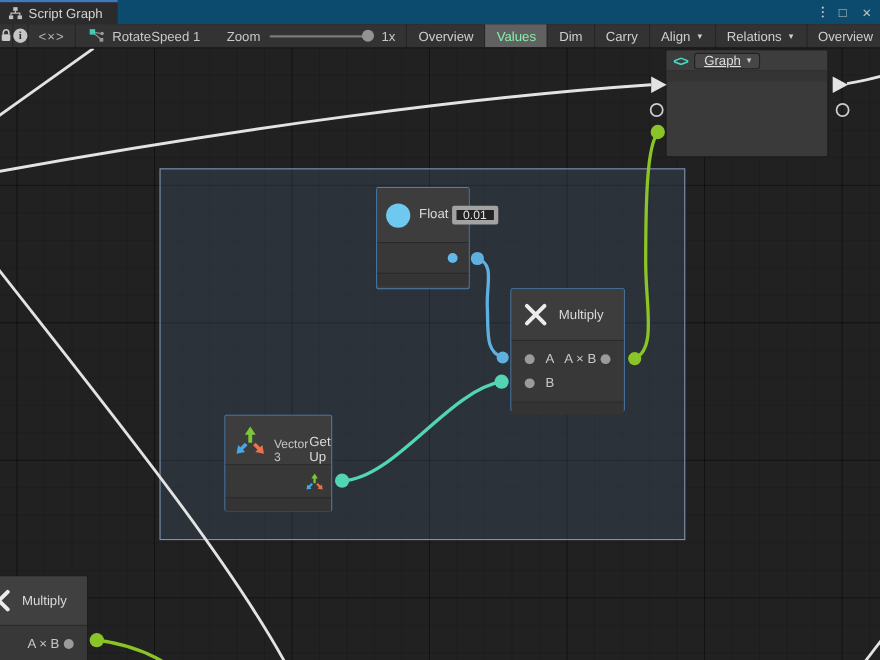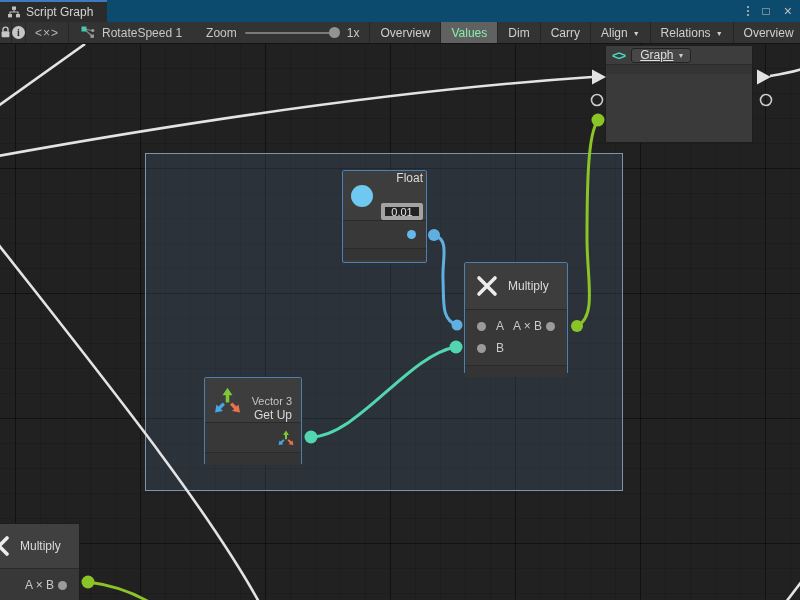--- a/index.html
+++ b/index.html
@@ -185,21 +185,21 @@
           <span class="ptext" style="padding-right:4px;">Graph</span>
           <span class="pcaret" style="padding-right:6px;">▼</span>
         </span>
       </div>
       <div class="nfooter" style="height:9px;"></div>
     </div>
 
     <div class="node selected" style="left:342px; top:126px; width:85px; height:93px;">
       <div class="nheader" style="height:50px; padding:0 8px; gap:8px;">
         <span style="width:22px; height:22px; border-radius:50%; background:#6ec8f0; flex:none;"></span>
-        <span style="display:flex; flex-direction:column; align-items:flex-end; gap:18px; flex:1;">
+        <span style="display:flex; flex-direction:row; gap:3px; flex:1;">
           <span class="nlabel">Float</span>
           <span class="valuebox">0.01</span>
         </span>
       </div>
       <div class="nbody" style="height:28px;">
         <span class="port-dot blue" style="position:absolute; right:10px; top:9px;"></span>
       </div>
       <div class="nfooter" style="height:11px;"></div>
     </div>
 
@@ -236,21 +236,21 @@
               <path d="M-1.7 7 L-1.7 0 L-4.8 0 L0 -7.2 L4.8 0 L1.7 0 L1.7 7 Z"></path>
             </g>
             <g fill="#45a7e6" transform="translate(5.5,20) rotate(-135)">
               <path d="M-1.6 5.6 L-1.6 0 L-4.4 0 L0 -6.4 L4.4 0 L1.6 0 L1.6 5.6 Z"></path>
             </g>
             <g fill="#e8734a" transform="translate(20.5,20) rotate(135)">
               <path d="M-1.6 5.6 L-1.6 0 L-4.4 0 L0 -6.4 L4.4 0 L1.6 0 L1.6 5.6 Z"></path>
             </g>
           </svg>
         </span>
-        <span style="display:flex; flex-direction:column; align-items:flex-end; gap:1px; flex:1;margin-top:16px;">
+        <span style="display:flex; flex-direction:row; align-items:flex-end; gap:1px; flex:1;margin-top:16px;">
           <span class="sublabel">Vector 3</span>
           <span class="nlabel">Get Up</span>
         </span>
       </div>
       <div class="nbody" style="height:30px;">
         <span style="position:absolute; right:7px; top:7px; display:flex;">
           <svg width="16" height="16" viewBox="0 0 26 26">
             <g fill="#7ec636" transform="translate(13,8)">
               <path d="M-1.7 7 L-1.7 0 L-4.8 0 L0 -7.2 L4.8 0 L1.7 0 L1.7 7 Z"></path>
             </g>

